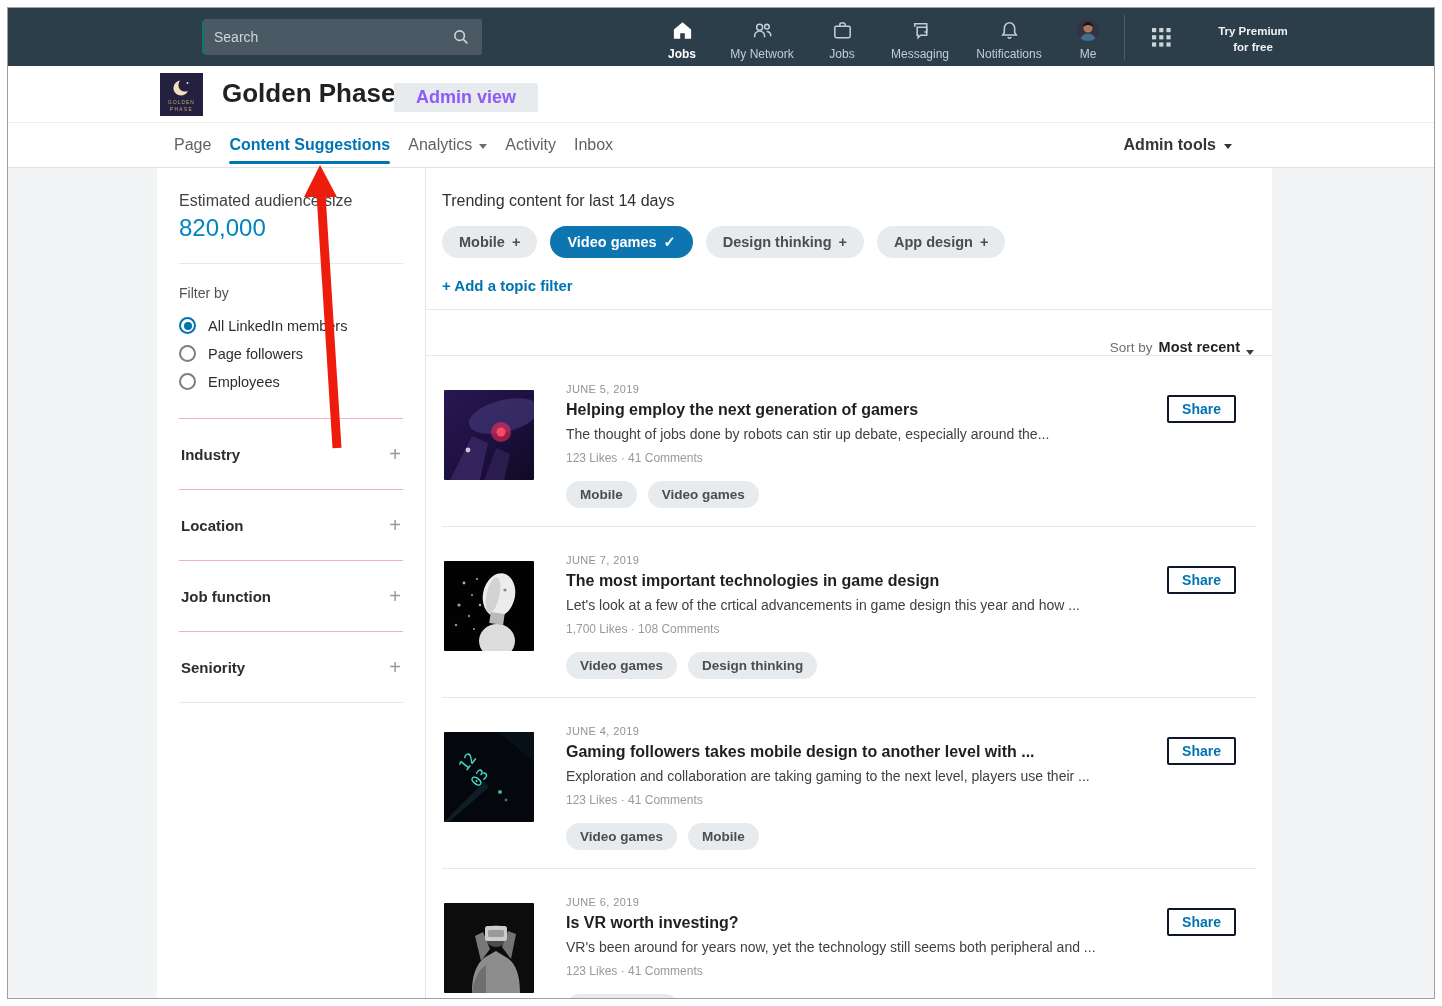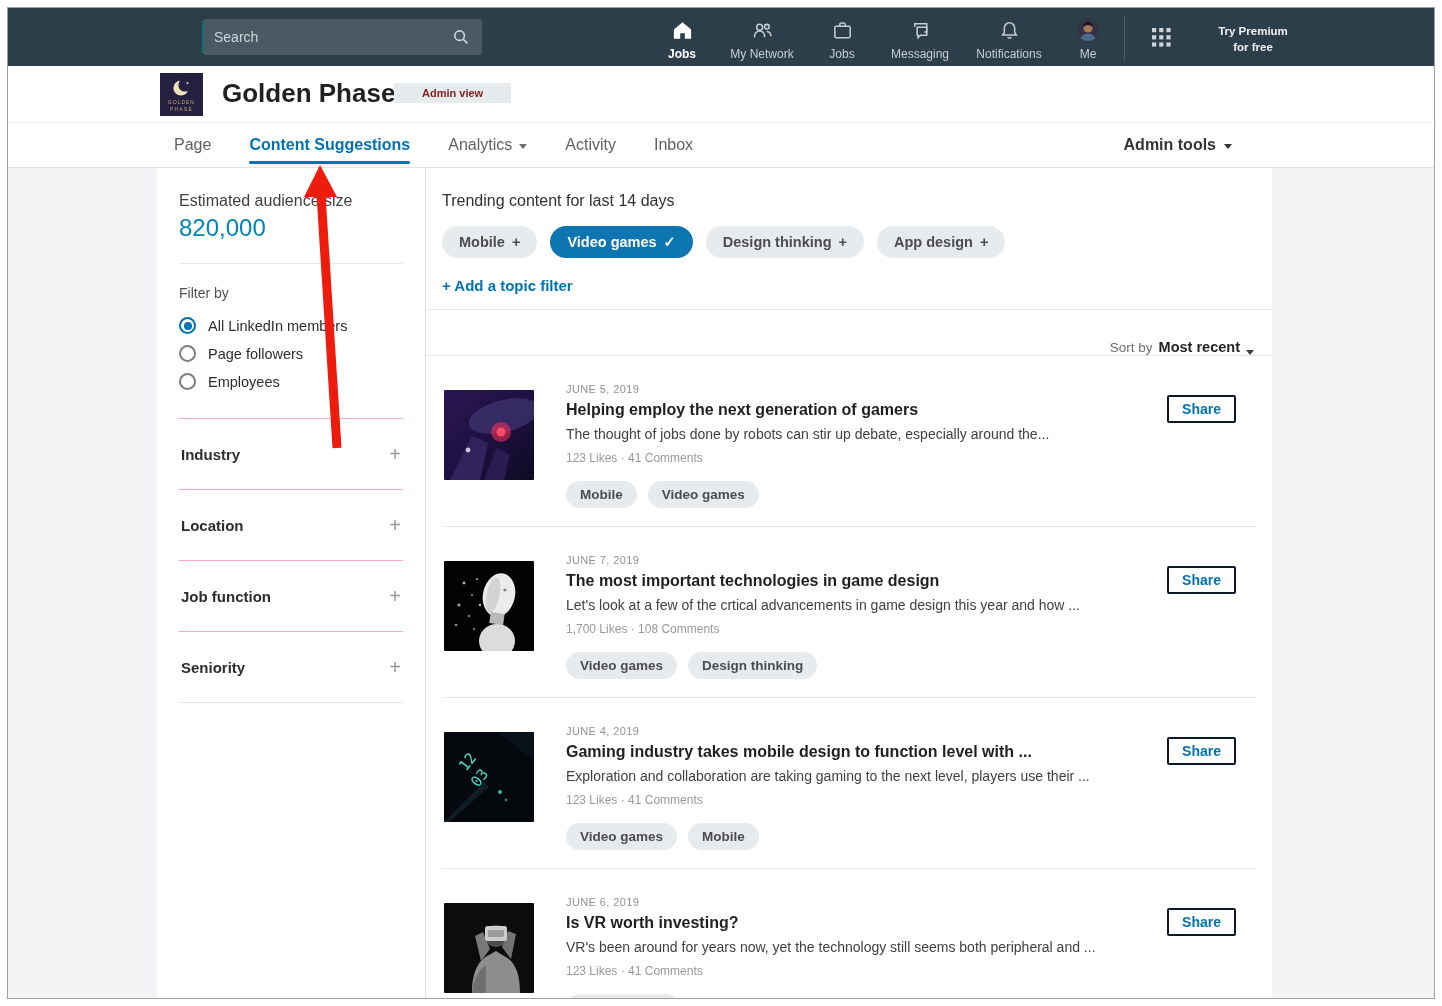--- a/index.html
+++ b/index.html
@@ -45,27 +45,27 @@
   .premium {
     position: absolute; left: 1182px; top: 15px; width: 126px; text-align: center;
     color: #eef2f4; font-size: 11.5px; font-weight: 700; line-height: 1.4; cursor: pointer;
   }
 
   
   .company-band { position: relative; height: 57px; background: #fff; border-bottom: 1px solid #ececec; }
   .company-logo { position: absolute; left: 152px; top: 7px; width: 43px; height: 43px; }
   .company-name { position: absolute; left: 214px; top: 12px; font-size: 26px; color: #1f2123; }
   .admin-badge {
-    position: absolute; left: 386px; top: 17px; background: #e8ebee; color: #7f1d1d;
-    font-size: 11px; font-weight: 700; padding: 4px 28px; border-radius: 2px;
+    position: absolute; left: 386px; top: 17px; background: #e8ebee; color: #8b5cf6;
+    font-size: 18px; font-weight: 700; padding: 4px 22px; border-radius: 2px;
   }
 
   
   .tabs-band { position: relative; height: 45px; background: #fff; border-bottom: 1px solid #dfe1e4; }
-  .tabs { position: absolute; left: 166px; top: 0; height: 100%; display: flex; gap: 38px; }
+  .tabs { position: absolute; left: 166px; top: 0; height: 100%; display: flex; gap: 18px; }
   .tab {
     position: relative; height: 100%; display: flex; align-items: center; gap: 7px;
     font-size: 16px; color: #5f6163; cursor: pointer;
   }
   .tab.active { color: #0073b1; font-weight: 700; }
   .tab.active::after {
     content: ""; position: absolute; left: 0; right: 0; bottom: 3px; height: 3px;
     background: #0073b1; border-radius: 2px;
   }
   .admin-tools {
@@ -438,21 +438,21 @@
             <path d="M0 90 L40 50 L45 55 L5 90 Z" fill="#0e1d26"></path>
             <path d="M55 0 L90 0 L90 30 Z" fill="#081018"></path>
             <text x="22" y="40" transform="rotate(-52 22 40)" fill="#49e0d2" font-size="15" font-family="DejaVu Sans Mono, monospace">12</text>
             <text x="34" y="56" transform="rotate(-52 34 56)" fill="#49e0d2" font-size="15" font-family="DejaVu Sans Mono, monospace">03</text>
             <circle cx="56" cy="60" r="2" fill="#49e0d2" opacity=".8"></circle>
             <circle cx="62" cy="68" r="1.4" fill="#2fa89e" opacity=".8"></circle>
           </svg>
         </div>
         <div class="card-body">
           <div class="card-date">JUNE 4, 2019</div>
-          <div class="card-title">Gaming industry takes mobile design to function level with ...</div>
+          <div class="card-title">Gaming followers takes mobile design to another level with ...</div>
           <div class="card-desc">Exploration and collaboration are taking gaming to the next level, players use their ...</div>
           <div class="card-stats">123 Likes · 41 Comments</div>
           <div class="tags">
             <span class="tag">Video games</span>
             <span class="tag">Mobile</span>
           </div>
         </div>
         <button class="share-btn">Share</button>
       </article>
 

